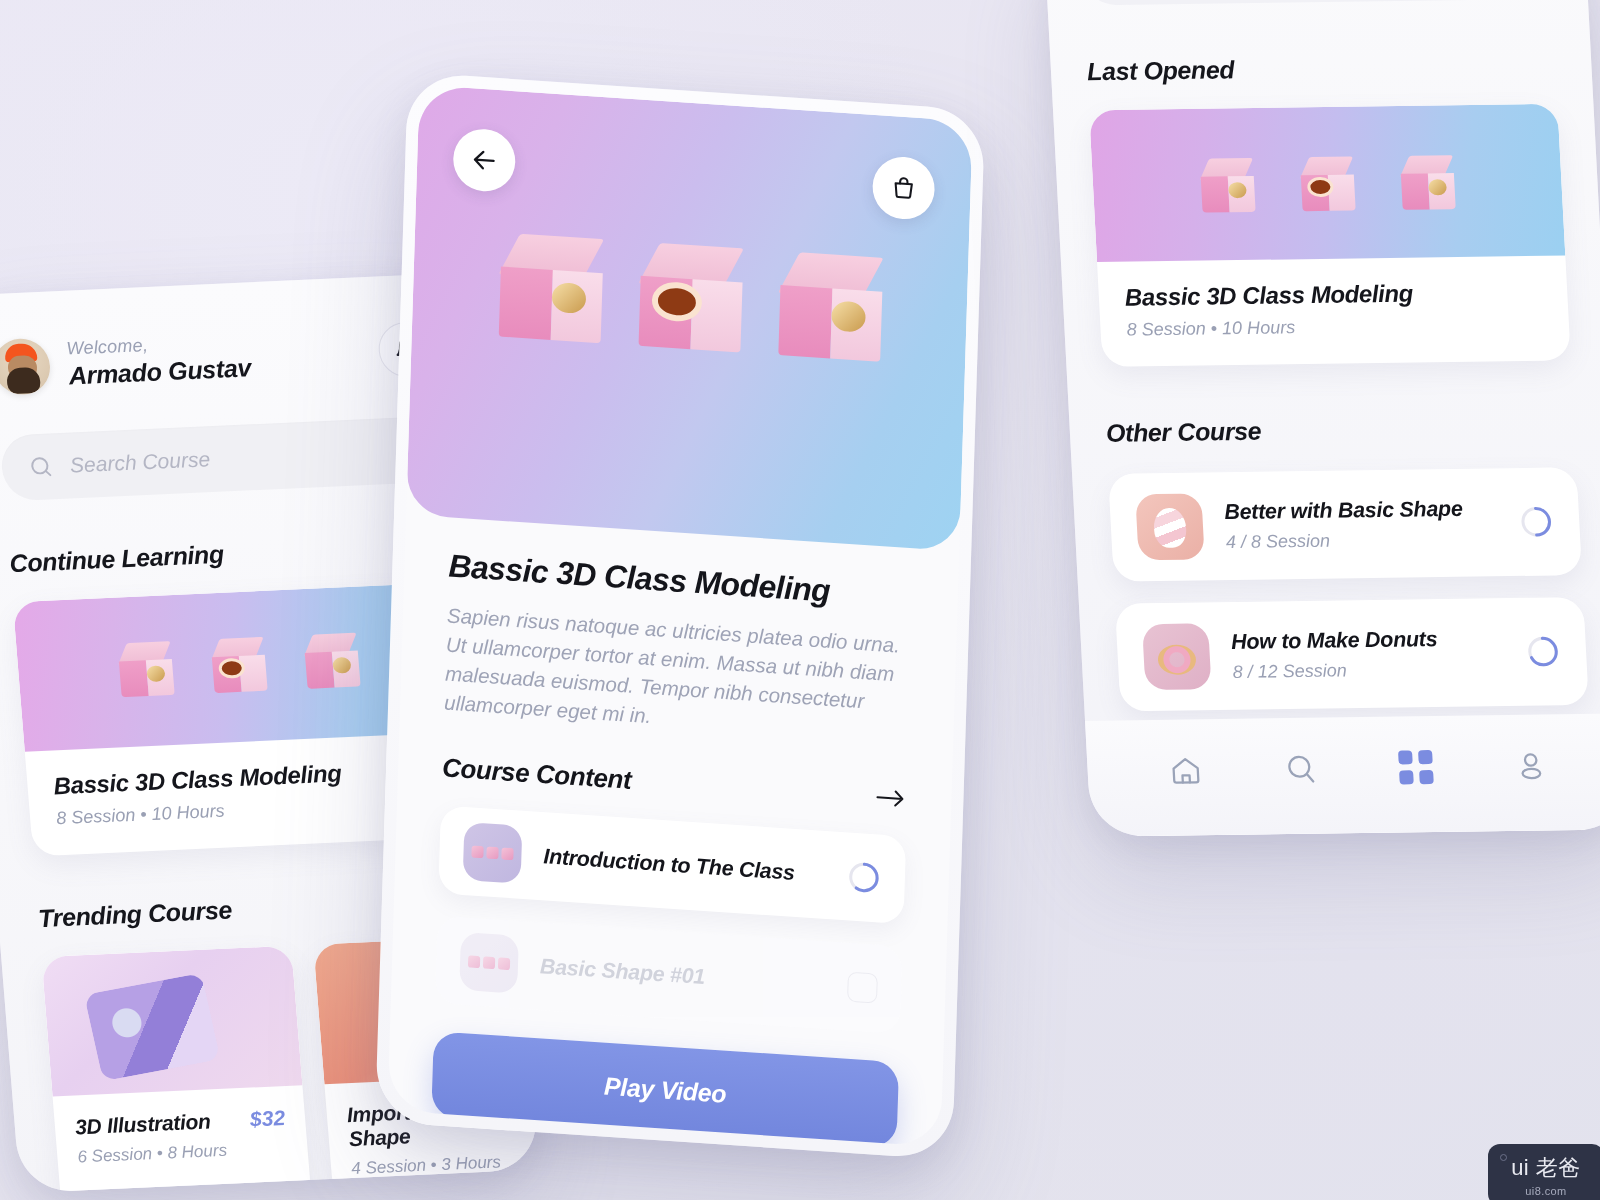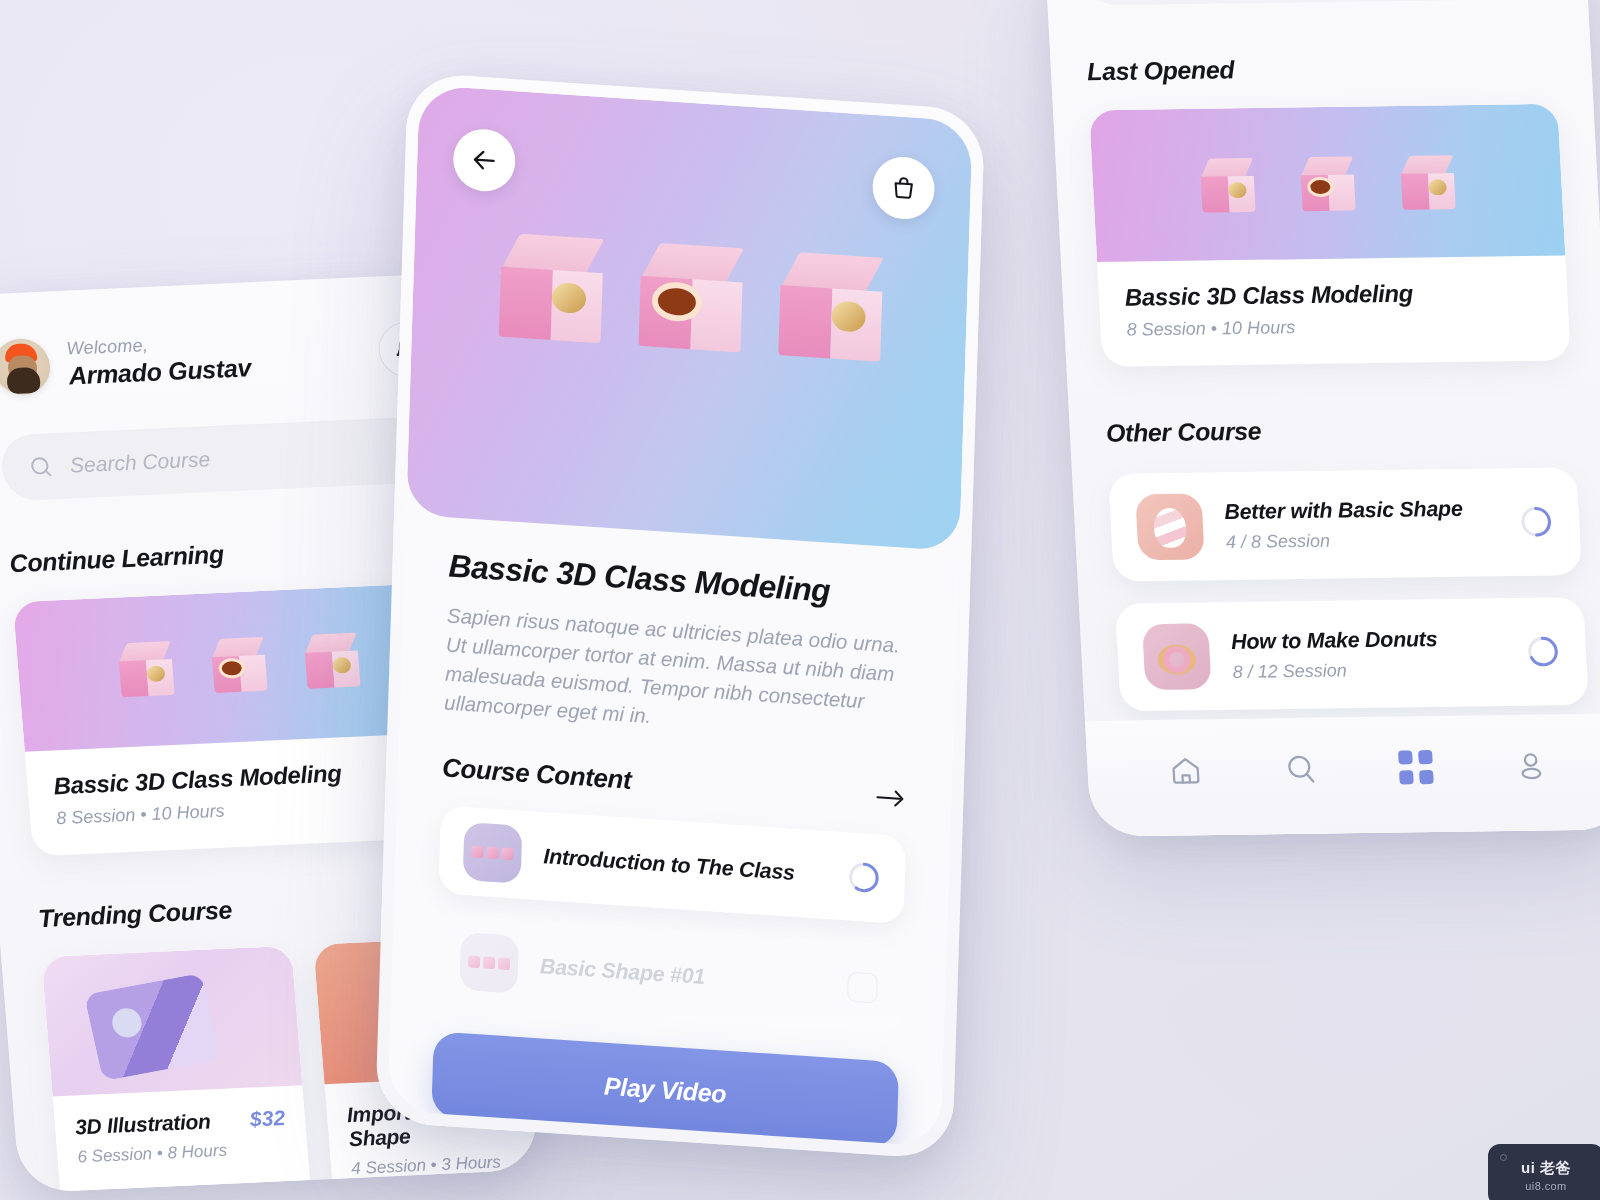--- a/index.html
+++ b/index.html
@@ -221,21 +221,21 @@
   .grid-ico i { background:#7b8ce0; border-radius:4px; display:block; }
 
   
   .watermark {
     position:absolute; right:-4px; bottom:-6px; width:116px; height:62px;
     background:#2e3346; border-radius:12px; display:flex; flex-direction:column;
     align-items:center; justify-content:center; gap:2px;
   }
   .wm-dot { position:absolute; left:12px; top:10px; width:7px; height:7px; border-radius:50%;
     border:1.2px solid #6b7089; }
-  .wm-main { color:#e9eaf1; font-size:15px; font-weight:bold; letter-spacing:.5px; }
+  .wm-main { color:#e9eaf1; font-size:22px; font-weight:normal; letter-spacing:.5px; }
   .wm-sub { color:#a7abbd; font-size:11px; letter-spacing:.4px; }
 </style>
 </head>
 <body>
 
 <div class="stage">
 
   <div class="phone" id="phone-left">
     <div class="pl-inner">
 

